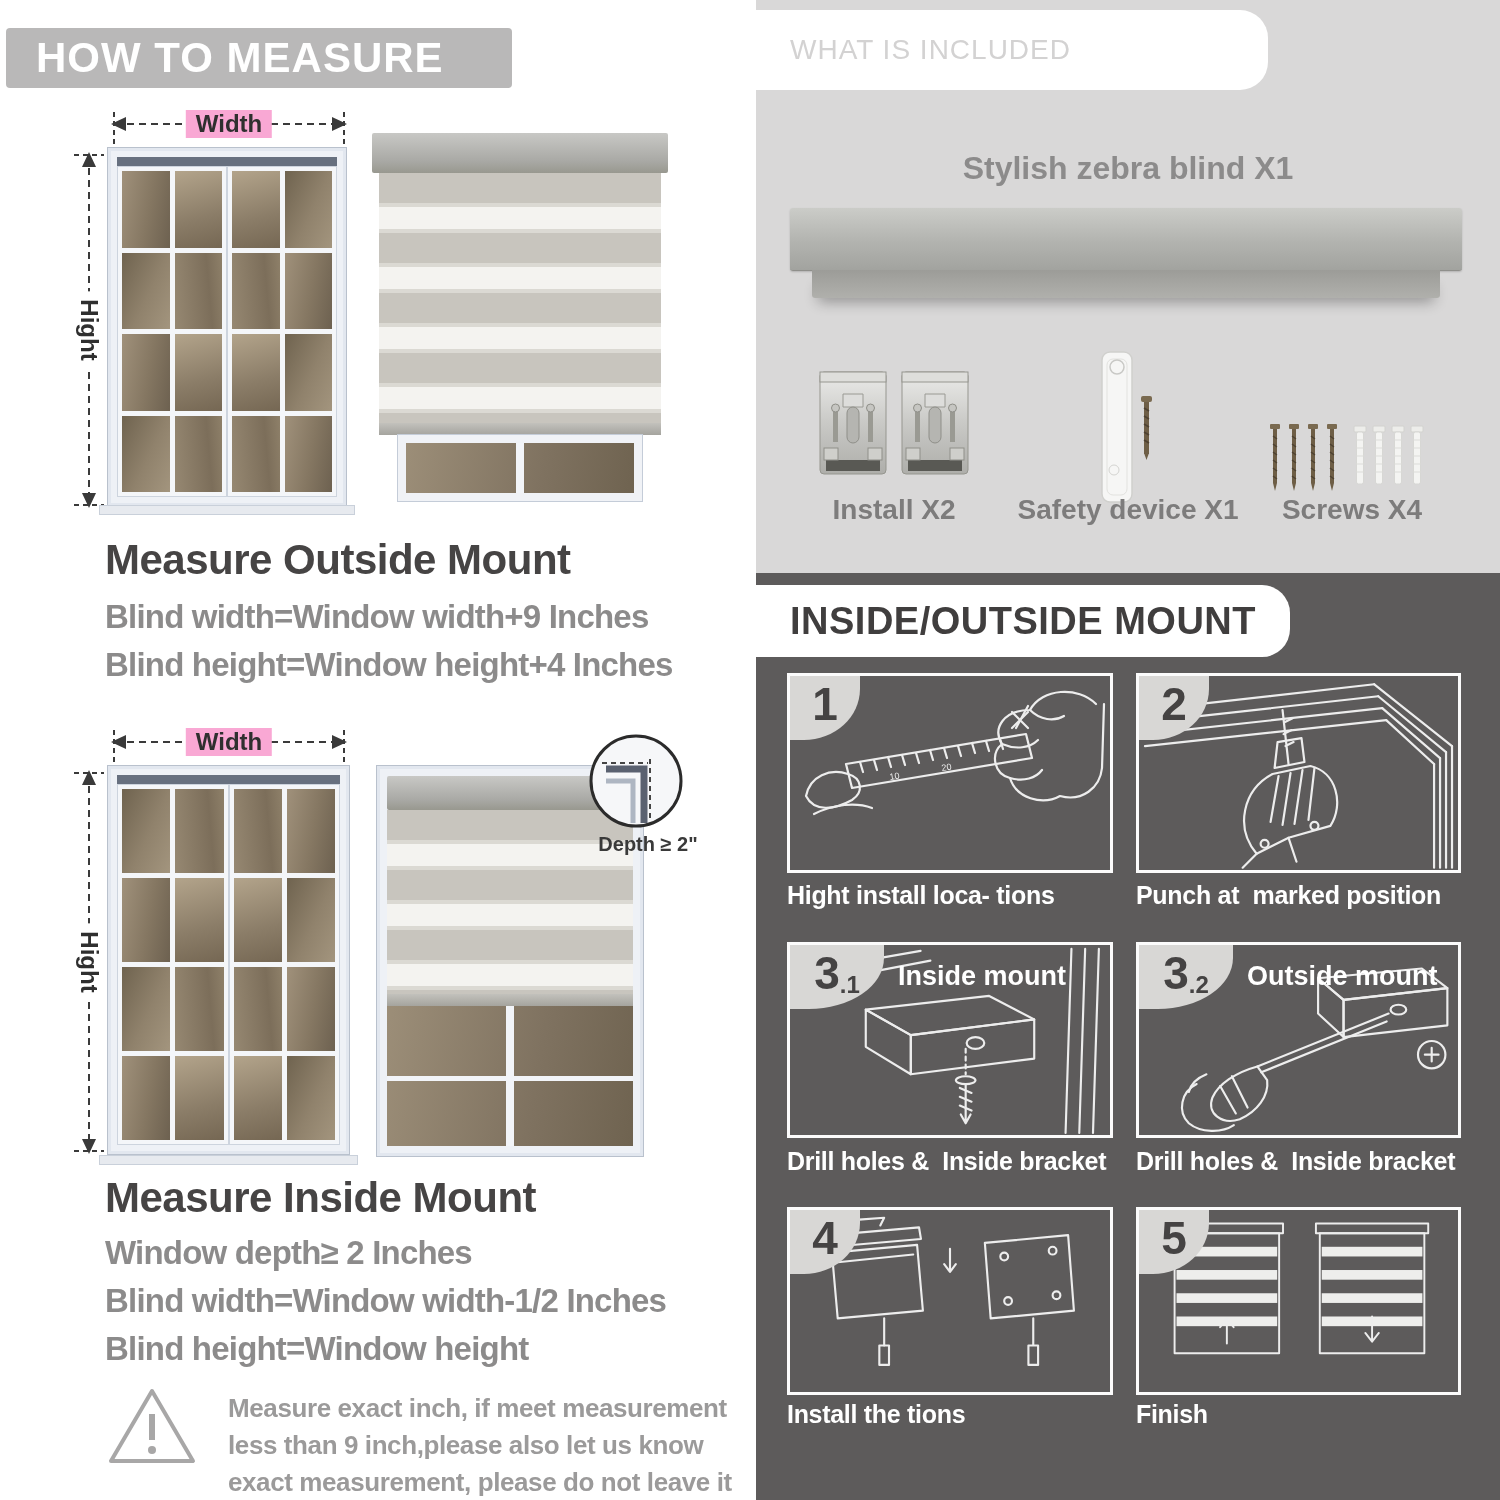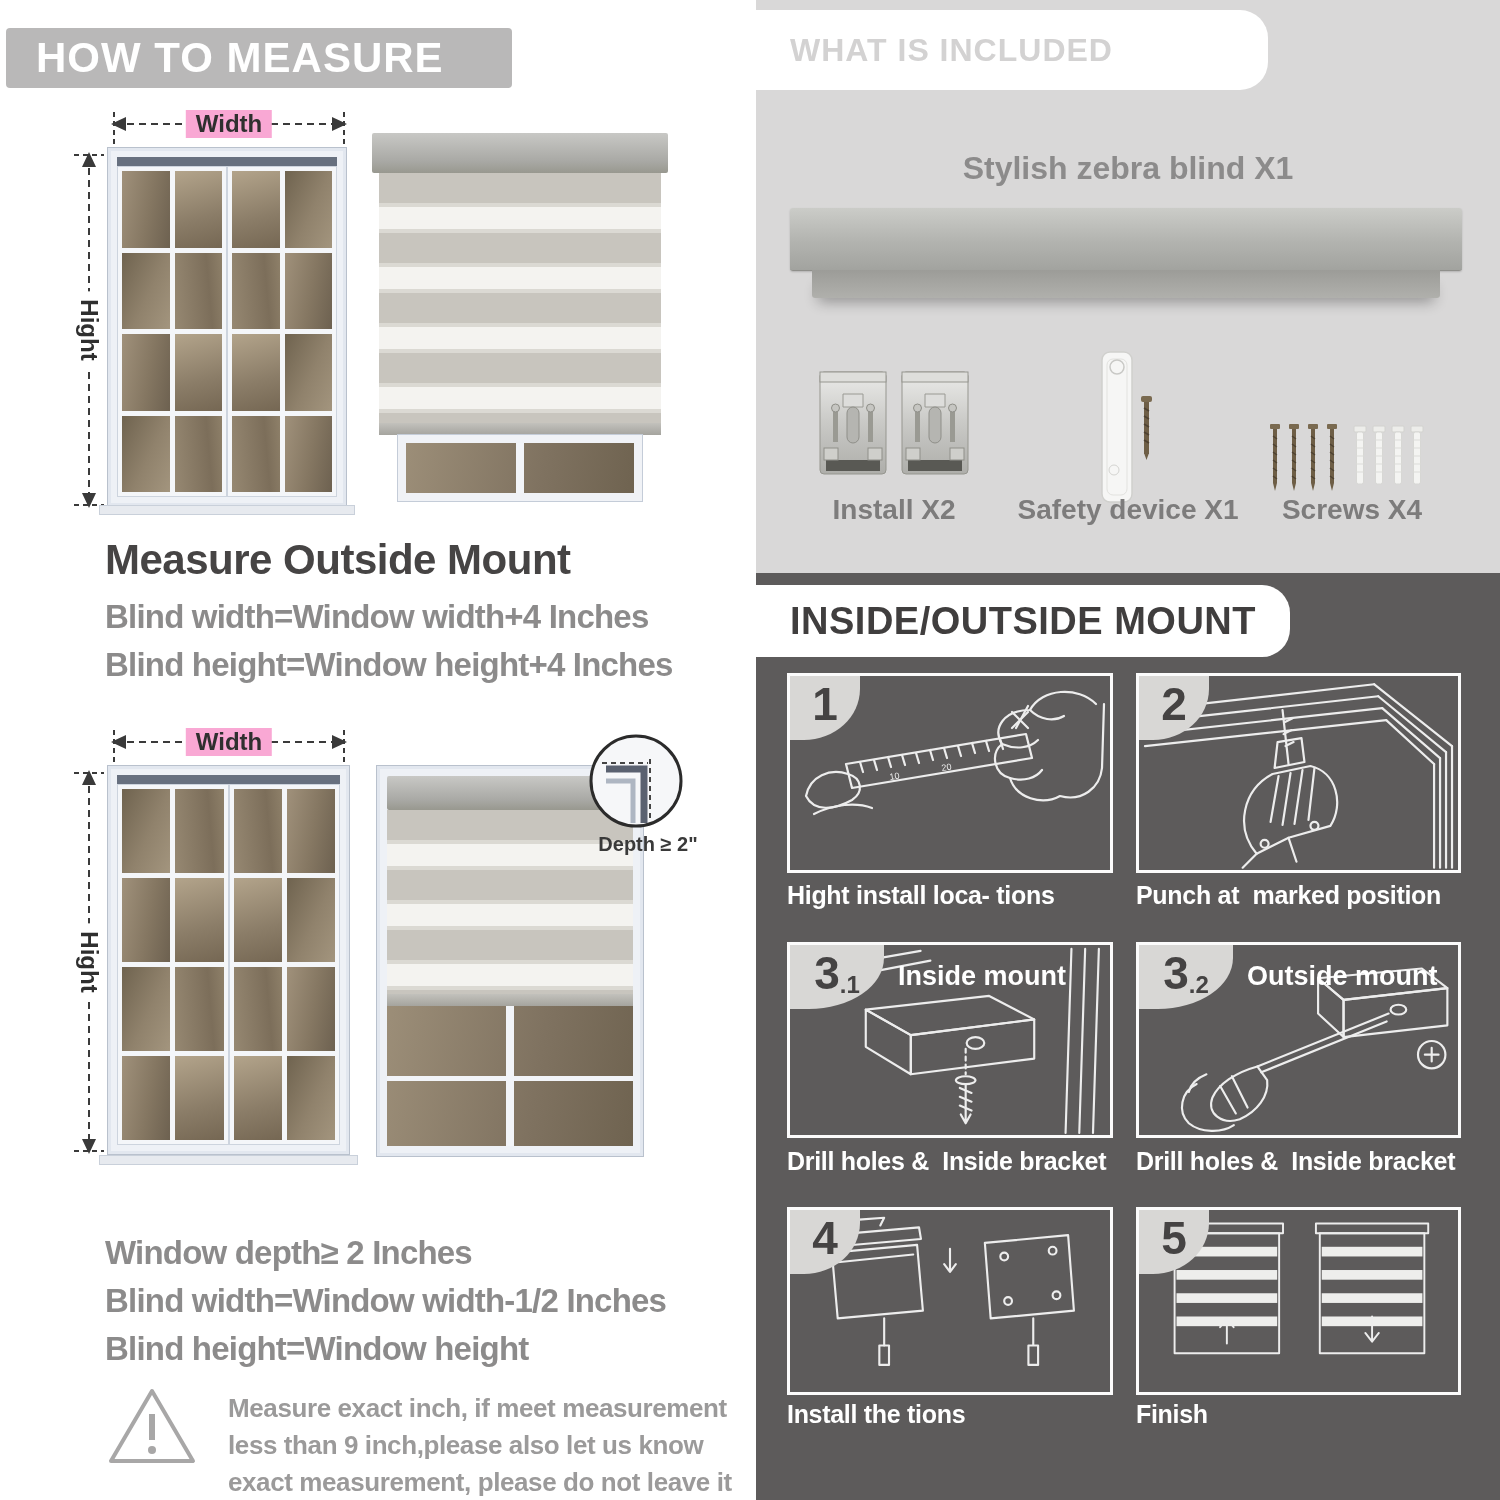--- a/index.html
+++ b/index.html
@@ -38,21 +38,21 @@
   .arrow-label{position:absolute;left:50%;top:0;transform:translateX(-50%);background:#f9a8d4;
                padding:0 10px;font-weight:700;font-size:24px;color:#2f2f2f;white-space:nowrap}
   .vlab{position:absolute;left:50%;top:50%;transform:translate(-50%,-50%) rotate(90deg);
         background:#fff;padding:0 8px;font-weight:700;font-size:24px;color:#2f2f2f}
   .depthlab{font-weight:700;font-size:20px;color:#3a3a3a;text-align:center;white-space:nowrap}
   
   .panelL{background:#d9d8d8}
   .panelD{background:#5d5b5b}
   .wbar{background:#fff;border-radius:0 28px 28px 0;display:flex;align-items:center;
         padding-left:34px;box-sizing:border-box}
-  .incl-h{color:#d3d2d2;font-weight:700;font-size:32px;letter-spacing:1px}
+  .incl-h{color:#d3d2d2;font-weight:400;font-size:28px;letter-spacing:1px}
   .mount-h{color:#403e3e;font-weight:700;font-size:38px;letter-spacing:.5px}
   .product{color:#8c8b8b;font-weight:700;font-size:32px;text-align:center;white-space:nowrap;
            transform:translateX(-50%)}
   .headrail{background:linear-gradient(180deg,#cbccc8,#b2b3af 55%,#a2a39f);border-radius:3px;
             border-bottom:1px solid #8f8f8b;box-shadow:0 1px 2px rgba(0,0,0,.18)}
   .hr-inset{background:linear-gradient(180deg,#9c9c98,#b0b0ac);border-radius:0 0 3px 3px;
             box-shadow:0 10px 14px -6px rgba(0,0,0,.32)}
   .itemlabel{color:#7d7c7c;font-weight:700;font-size:28px;white-space:nowrap;transform:translateX(-50%)}
   .stepbox{border:3px solid #fbfbfb;box-sizing:border-box}
   .badge{background:#d8d7d5;border-radius:0 0 80% 0;color:#454343;display:flex;
@@ -130,21 +130,21 @@
     <div class="a" style="left:372px;top:133px;width:296px;height:368px">
       <div class="a cassette" style="left:0;top:0;width:296px;height:40px"></div>
       <div class="a zebra" style="left:7px;top:40px;width:282px;height:250px"></div>
       <div class="a botrail" style="left:7px;top:290px;width:282px;height:12px"></div>
       <div class="a underwin" style="left:26px;top:302px;width:244px;height:66px">
         <div class="stile"></div>
       </div>
     </div>
 
     <div class="a h2" style="left:105px;top:536px">Measure Outside Mount</div>
-    <div class="a body" style="left:105px;top:598px">Blind width=Window width+4 Inches</div>
+    <div class="a body" style="left:105px;top:598px">Blind width=Window width+9 Inches</div>
     <div class="a body" style="left:105px;top:646px">Blind height=Window height+4 Inches</div>
 
     <div class="a" style="left:109px;top:728px;width:240px;height:46px">
       <svg class="art" viewBox="0 0 240 46">
         <g stroke="#3a3a3a" stroke-width="2" fill="none">
           <line x1="6" y1="14" x2="234" y2="14" stroke-dasharray="7 5"></line>
           <line x1="5" y1="2" x2="5" y2="44" stroke-dasharray="5 4"></line>
           <line x1="235" y1="2" x2="235" y2="44" stroke-dasharray="5 4"></line>
         </g>
         <polygon points="2,14 17,7 17,21" fill="#3a3a3a"></polygon>
@@ -209,20 +209,21 @@
       <svg class="art" viewBox="0 0 96 96">
         <circle cx="48" cy="48" r="45" fill="#f6f7f9" stroke="#2b2b2b" stroke-width="3"></circle>
         <path d="M14 30 H60" stroke="#444" stroke-width="2" stroke-dasharray="5 4" fill="none"></path>
         <path d="M62 26 V88" stroke="#444" stroke-width="2" stroke-dasharray="5 4" fill="none"></path>
         <path d="M18 36 L56 36 L56 90" stroke="#5a6170" stroke-width="7" fill="none"></path>
         <path d="M18 48 L45 48 L45 90" stroke="#aeb6c2" stroke-width="5" fill="none"></path>
       </svg>
     </div>
     <div class="a depthlab" style="left:588px;top:833px;width:120px">Depth ≥ 2"</div>
 
+    <div class="a h2" style="left:105px;top:1174px">Measure Inside Mount</div>
     <div class="a body" style="left:105px;top:1234px">Window depth≥ 2 Inches</div>
     <div class="a body" style="left:105px;top:1282px">Blind width=Window width-1/2 Inches</div>
     <div class="a body" style="left:105px;top:1330px">Blind height=Window height</div>
 
     <div class="a" style="left:106px;top:1384px;width:92px;height:86px">
       <svg class="art" viewBox="0 0 92 86">
         <path d="M46 7 L87 77 L5 77 Z" fill="none" stroke="#a8a7a7" stroke-width="4" stroke-linejoin="round"></path>
         <line x1="46" y1="30" x2="46" y2="56" stroke="#a8a7a7" stroke-width="6"></line>
         <circle cx="46" cy="66" r="4" fill="#a8a7a7"></circle>
       </svg>

